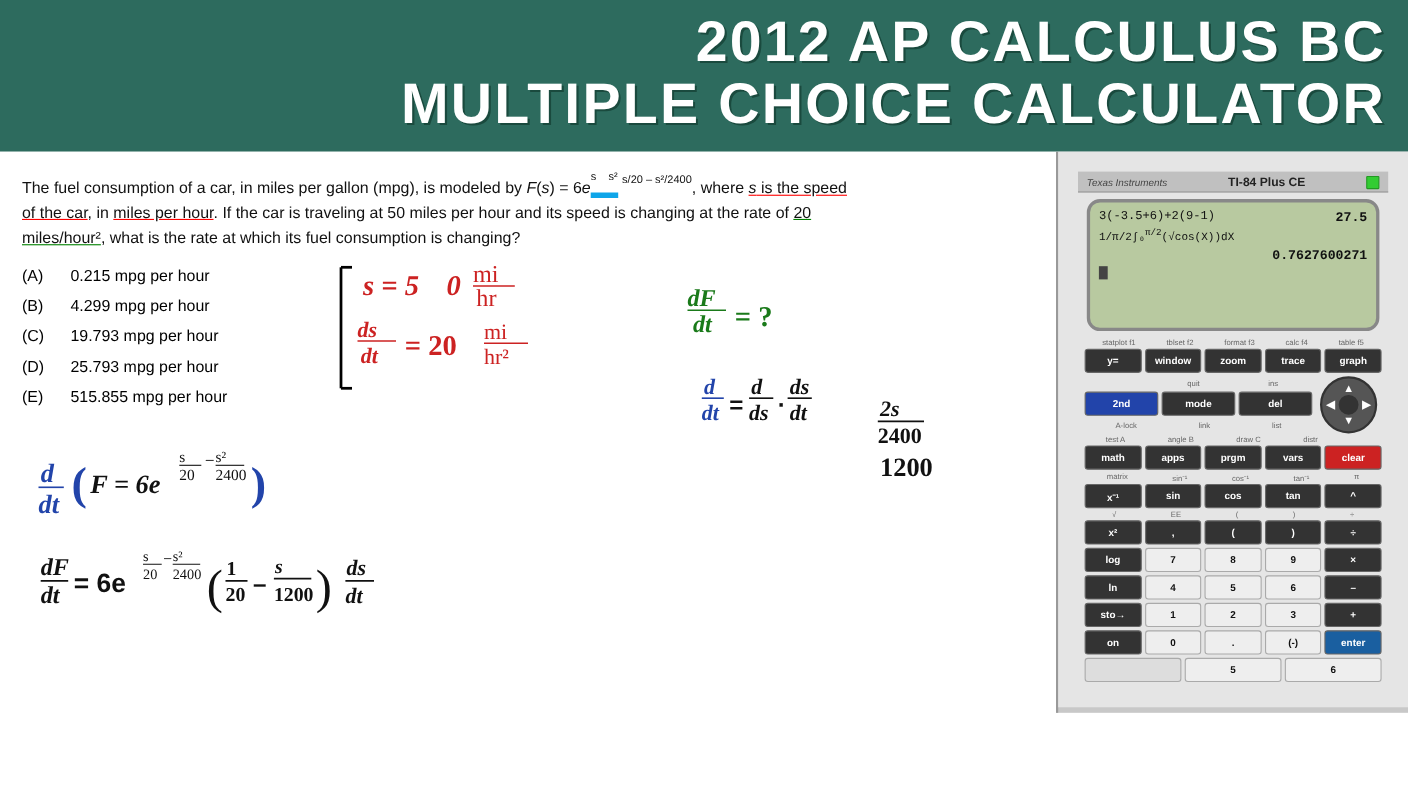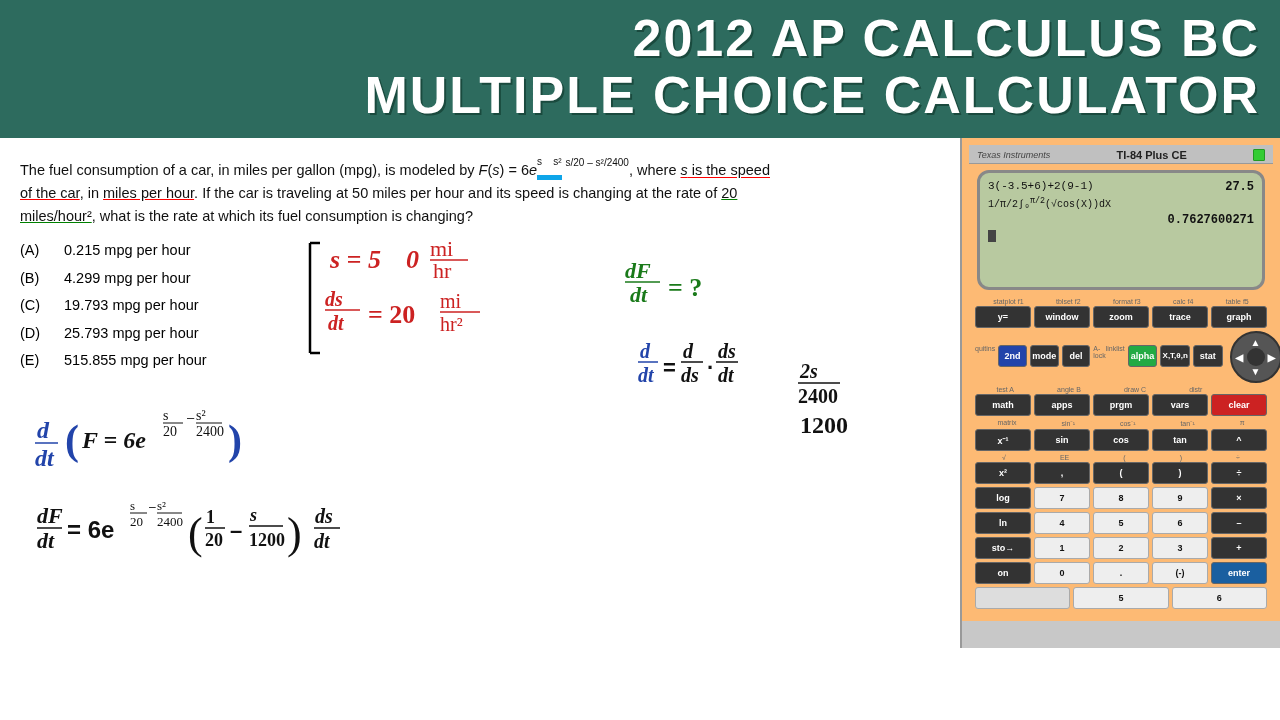--- a/index.html
+++ b/index.html
@@ -76,22 +76,22 @@
       background: #c8c8c8;
       border-left: 2px solid #999;
       display: flex;
       flex-direction: column;
       padding: 0;
     }
 
     
     .ti84 {
       width: 100%;
-      background: #fdba74;
-      padding: 7px;
+      background: #e5e5e5;
+      padding: 18px;
     }
 
     .ti84-header {
       background: #c0c0c0;
       padding: 4px 8px 2px;
       display: flex;
       justify-content: space-between;
       align-items: center;
       border-bottom: 1px solid #999;
     }
@@ -387,41 +387,36 @@
         </div>
         <div class="key-row">
           <div class="key key-dark">y=</div>
           <div class="key key-dark">window</div>
           <div class="key key-dark">zoom</div>
           <div class="key key-dark">trace</div>
           <div class="key key-dark">graph</div>
         </div>
 
         <div style="display:flex;gap:3px;margin-bottom:3px;align-items:center;">
-          <div style="flex:1;display:flex;gap:3px;">
+          <div style="flex:1;display:flex;flex-direction:column;gap:3px;">
             <div style="font-size:7px;color:#666;display:flex;justify-content:space-around;">
               <span></span>
               <span>quit</span>
               <span>ins</span>
             </div>
             <div class="key-row">
               <div class="key key-blue">2nd</div>
               <div class="key key-dark">mode</div>
               <div class="key key-dark">del</div>
             </div>
             <div style="font-size:7px;color:#666;display:flex;justify-content:space-around;">
               <span>A-lock</span>
               <span>link</span>
               <span>list</span>
             </div>
-            <div class="key-row">
-              <div class="key key-green">alpha</div>
-              <div class="key key-dark" style="font-size:8px;">X,T,θ,n</div>
-              <div class="key key-dark">stat</div>
-            </div>
           </div>
 
           <div class="nav-ring" style="margin:0 4px;flex-shrink:0;">
             <span class="nav-arrow nav-up">▲</span>
             <span class="nav-arrow nav-down">▼</span>
             <span class="nav-arrow nav-left">◀</span>
             <span class="nav-arrow nav-right">▶</span>
             <div class="nav-center"></div>
           </div>
         </div>

